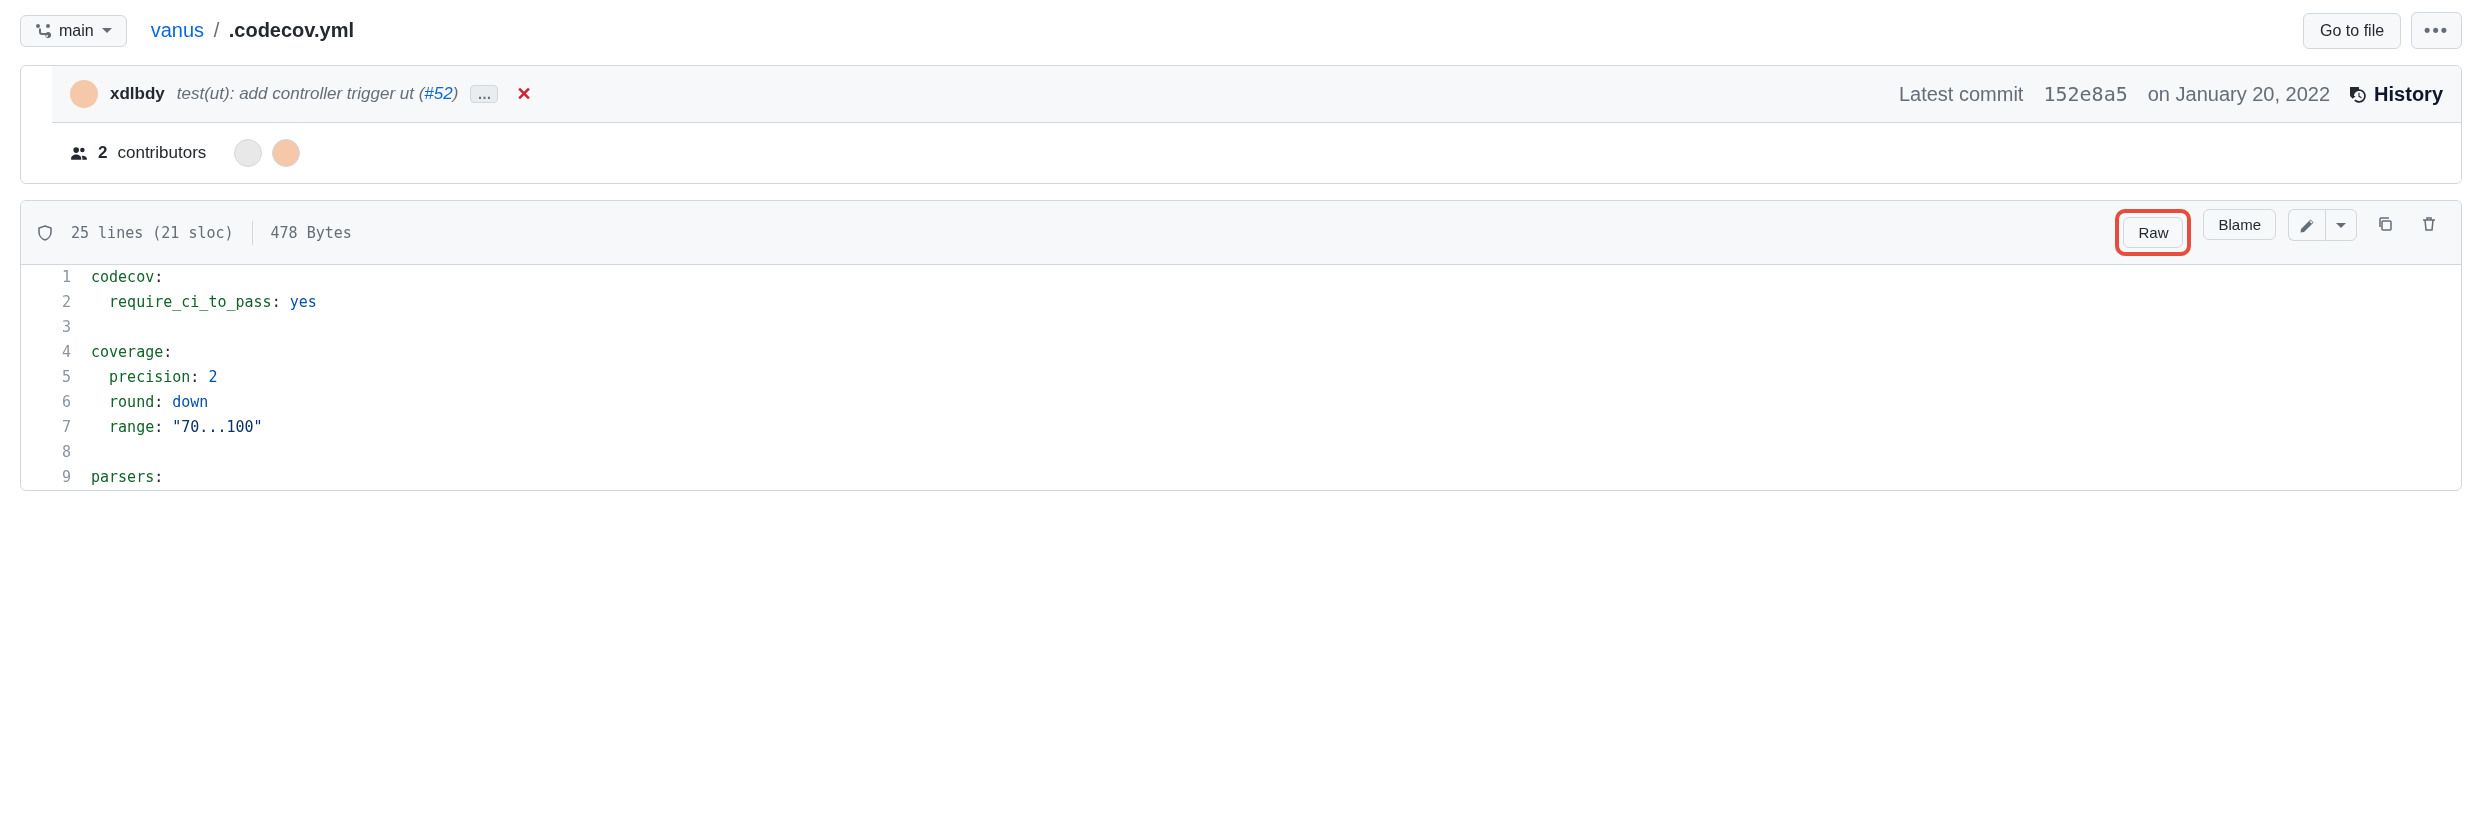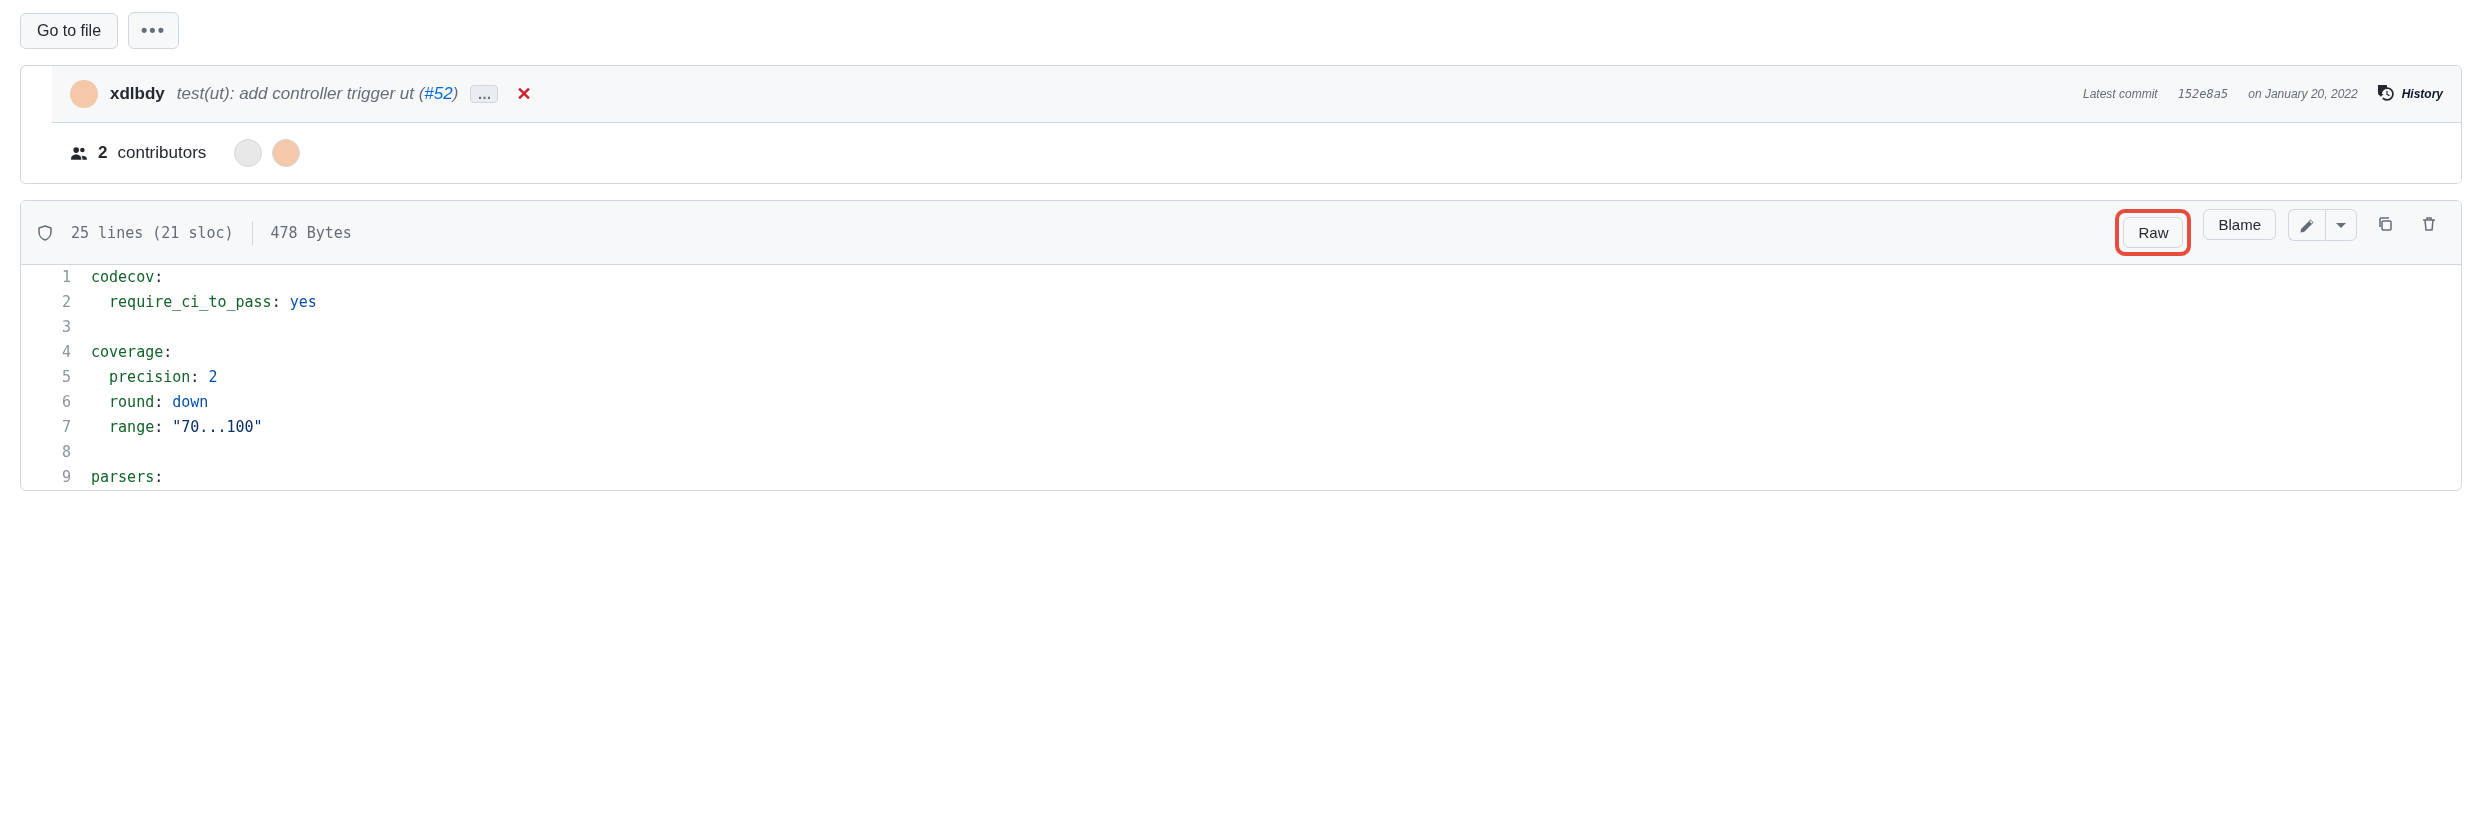--- a/index.html
+++ b/index.html
@@ -115,25 +115,24 @@
       border-radius: 4px;
       padding: 0 6px;
       color: #656d76;
       font-weight: 700;
       background: #eaedf0;
       font-size: 14px;
     }
     .status-x { color: #cf222e; font-size: 18px; font-weight: 700; margin-left: 6px; }
     .commit-right {
       display: flex;
-      align-items: center;
+      align-items: flex-end;
       gap: 20px;
-      font-size: 12px;
-      color: #656d76;
-      font-style: italic;
+      font-size: 20px;
+      color: #656d76;
     }
     .commit-sha { font-family: ui-monospace, SFMono-Regular, Menlo, monospace; }
     .history-link {
       display: inline-flex;
       align-items: center;
       gap: 6px;
       color: #0f172a;
       font-weight: 600;
       cursor: pointer;
     }
@@ -234,20 +233,36 @@
     .code-text { white-space: pre; }
     .tok-key { color: #116329; }
     .tok-val { color: #0550ae; }
     .tok-str { color: #0a3069; }
     svg { display: inline-block; vertical-align: middle; }
   </style>
 </head>
 <body>
 
 <div class="top-row">
+  <div class="top-left">
+    <button class="branch-btn">
+      <span class="branch-icon">
+        <svg width="16" height="16" viewBox="0 0 16 16" fill="#656d76">
+            <path d="M5 3a2 2 0 1 1-4 0 2 2 0 0 1 4 0zM3 6a3 3 0 0 0 1-.17V9a3 3 0 0 0 3 3h3.17A3 3 0 1 0 11 10H7a1 1 0 0 1-1-1V5.83A3 3 0 0 0 3 6zm10 7a1 1 0 1 1-2 0 1 1 0 0 1 2 0zM13 5a2 2 0 1 0 0-4 2 2 0 0 0 0 4z"></path>
+          </svg>
+      </span>
+      <span>main</span>
+      <span class="caret-down"></span>
+    </button>
+    <div class="breadcrumb">
+      <a href="#">vanus</a>
+      <span class="sep">/</span>
+      <span class="filename">.codecov.yml</span>
+    </div>
+  </div>
   <div class="top-right">
     <button class="btn">Go to file</button>
     <button class="icon-btn">
       <span class="kebab-dots">•••</span>
     </button>
   </div>
 </div>
 
 <div class="commit-box">
   <div class="commit-header">

